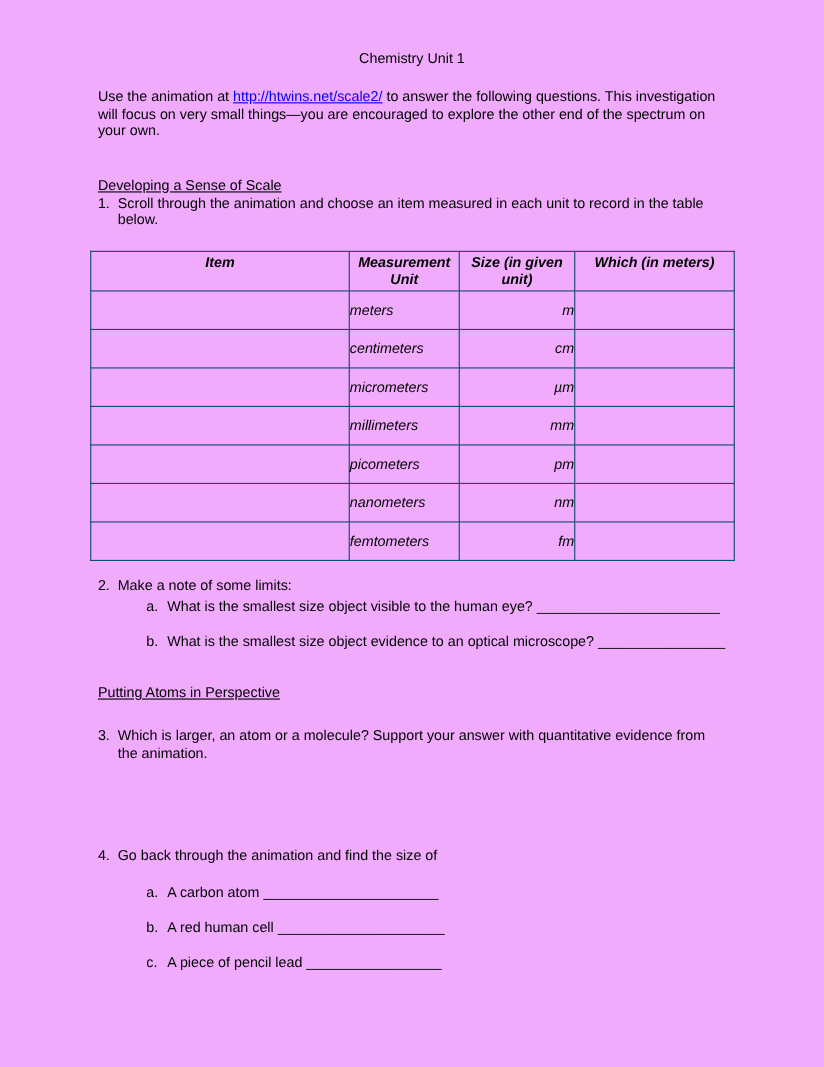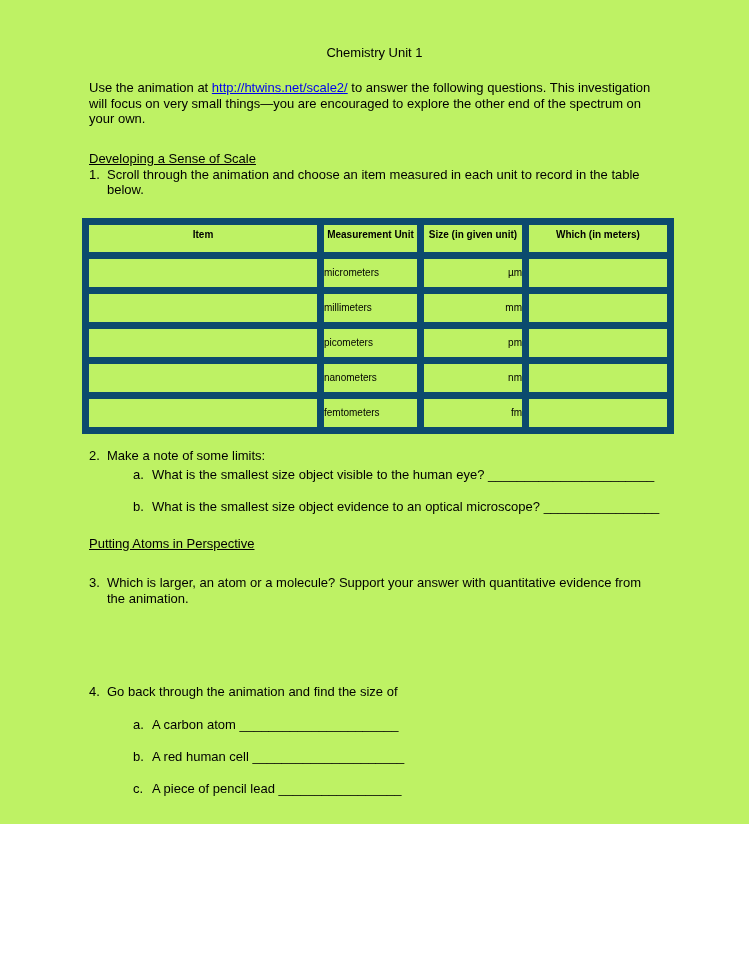--- a/index.html
+++ b/index.html
@@ -5,46 +5,46 @@
   * { box-sizing: border-box; }
   html, body { margin: 0; padding: 0; background: #ffffff; }
   body {
     font-family: "Liberation Sans", "DejaVu Sans", sans-serif;
     font-size: 13px;
     color: #000000;
     line-height: 15px;
   }
   .page {
     width: 749px;
-    height: 824px;
+    height: 970px;
     margin: 0 auto;
-    background: #bef264;
+    background: #f0abfc;
     padding: 45px 89px 0 89px;
     overflow: hidden;
     position: relative;
   }
   .title-line {
     text-align: center;
     line-height: 16px;
   }
   .intro {
     margin-top: 19px;
     line-height: 15.5px;
   }
   a.doc-link {
     color: #0000ee;
     text-decoration: underline;
     cursor: pointer;
   }
   .section-heading {
-    margin-top: 24px;
+    margin-top: 34px;
     text-decoration: underline;
   }
   .section-heading.second {
-    margin-top: 22px;
+    margin-top: 32px;
   }
   .q {
     display: flex;
     align-items: flex-start;
   }
   .q .qnum {
     width: 18px;
     flex-shrink: 0;
   }
   .q .qtext {
@@ -74,22 +74,23 @@
     margin-top: 20px;
     margin-left: -7px;
     width: 585px;
     table-layout: fixed;
   }
   table.scale-table col.c-item   { width: 235px; }
   table.scale-table col.c-unit   { width: 100px; }
   table.scale-table col.c-given  { width: 105px; }
   table.scale-table col.c-meters { width: 145px; }
   table.scale-table th, table.scale-table td {
-    border: 7px solid #0c4a6e;
-    font-size: 10px;
+    border: 1px solid #0c4a6e;
+    font-size: 13px;
+    font-style: italic;
   }
   table.scale-table th {
     font-weight: bold;
     text-align: center;
     vertical-align: top;
     padding: 2px 2px 3px 2px;
     line-height: 15px;
     height: 34px;
   }
   table.scale-table td {
@@ -127,20 +128,32 @@
       <tr>
         <th>Item</th>
         <th>Measurement Unit</th>
         <th>Size (in given unit)</th>
         <th>Which (in meters)</th>
       </tr>
     </thead>
     <tbody>
       <tr>
         <td class="cell-item"></td>
+        <td class="cell-unit">meters</td>
+        <td class="cell-abbr">m</td>
+        <td class="cell-meters"></td>
+      </tr>
+      <tr>
+        <td class="cell-item"></td>
+        <td class="cell-unit">centimeters</td>
+        <td class="cell-abbr">cm</td>
+        <td class="cell-meters"></td>
+      </tr>
+      <tr>
+        <td class="cell-item"></td>
         <td class="cell-unit">micrometers</td>
         <td class="cell-abbr">µm</td>
         <td class="cell-meters"></td>
       </tr>
       <tr>
         <td class="cell-item"></td>
         <td class="cell-unit">millimeters</td>
         <td class="cell-abbr">mm</td>
         <td class="cell-meters"></td>
       </tr>

